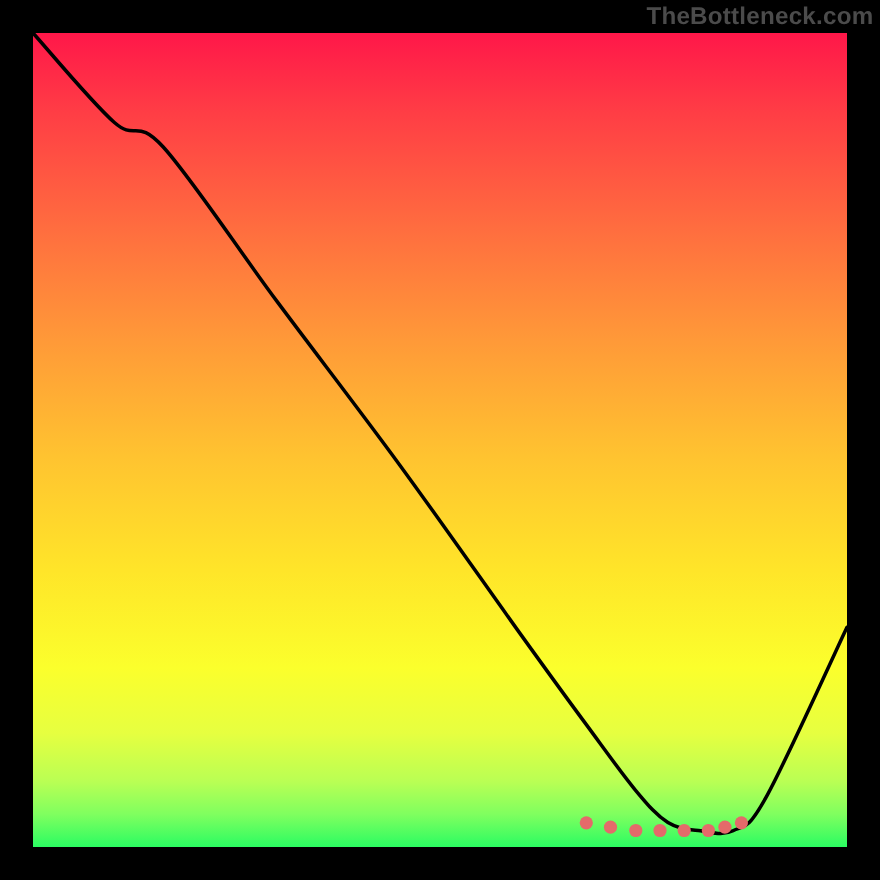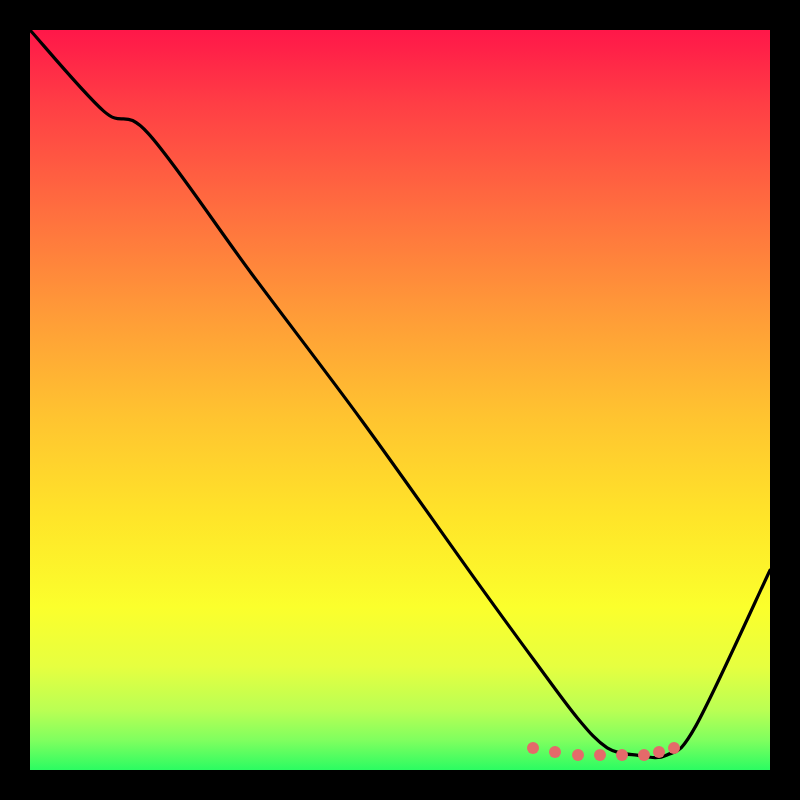--- a/index.html
+++ b/index.html
@@ -72,20 +72,21 @@
     margin-top: -6px;
     background: #e46a6a;
     border-radius: 50%;
   }
 </style>
 </head>
 <body>
 
 <div class="frame">
 
+  <div class="watermark">TheBottleneck.com</div>
 
   <div class="plot-area">
 
     <svg class="curve" viewBox="0 0 740 740" preserveAspectRatio="none">
       <path id="curve-path" d="M 0.0 0.0 C 12.3 13.6, 54.3 64.1, 74.0 81.4 C 93.7 98.7, 93.7 76.5, 118.4 103.6 C 143.1 130.7, 186.2 196.1, 222.0 244.2 C 257.8 292.3, 296.0 341.6, 333.0 392.2 C 370.0 442.8, 415.6 508.1, 444.0 547.6 C 472.4 587.1, 485.9 605.6, 503.2 629.0 C 520.5 652.4, 535.3 673.4, 547.6 688.2 C 559.9 703.0, 567.3 711.6, 577.2 717.8 C 587.1 724.0, 596.9 724.0, 606.8 725.2 C 616.7 726.4, 626.5 730.1, 636.4 725.2 C 646.3 720.3, 648.7 726.4, 666.0 695.6 C 683.3 664.8, 727.7 566.1, 740.0 540.2" fill="none" stroke="#000" stroke-width="3.2" stroke-linecap="round" stroke-linejoin="round"></path>
     </svg>
 
     <div class="dots" id="dots">
         <div class="dot" style="left: 503.2px; top: 717.8px; background: rgb(228, 106, 106);"></div>
         <div class="dot" style="left: 525.4px; top: 721.5px; background: rgb(228, 106, 106);"></div>

